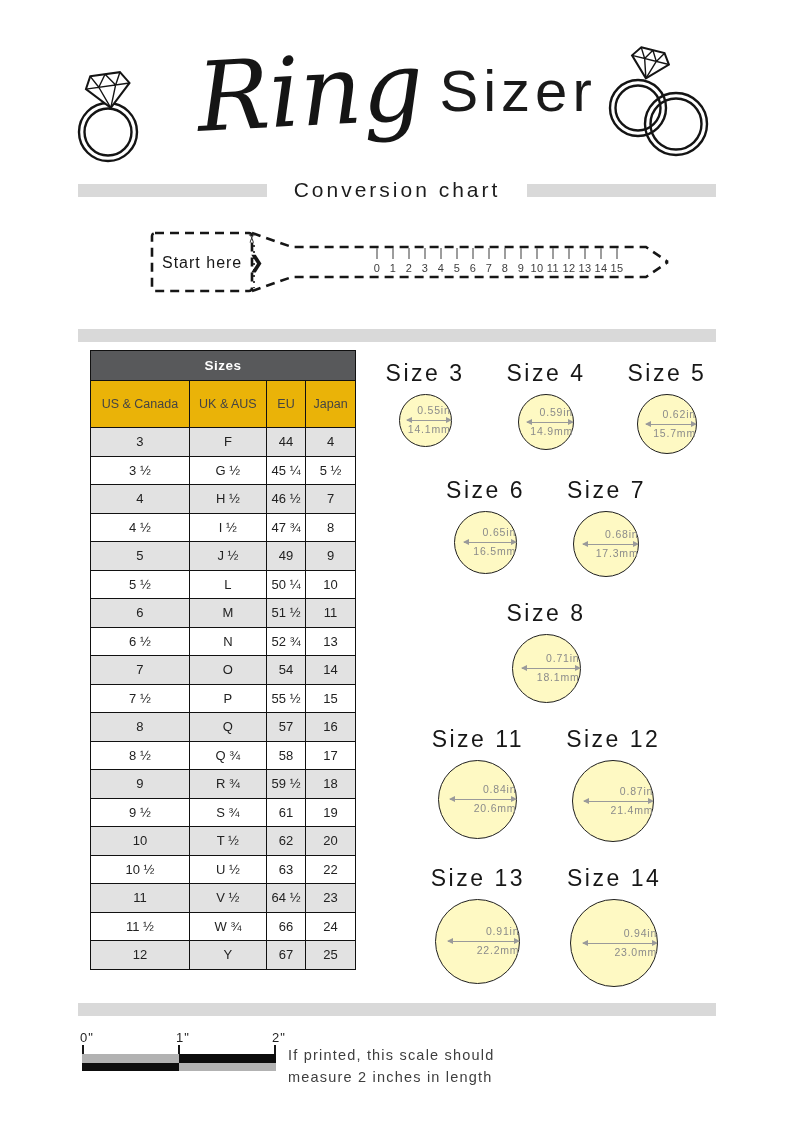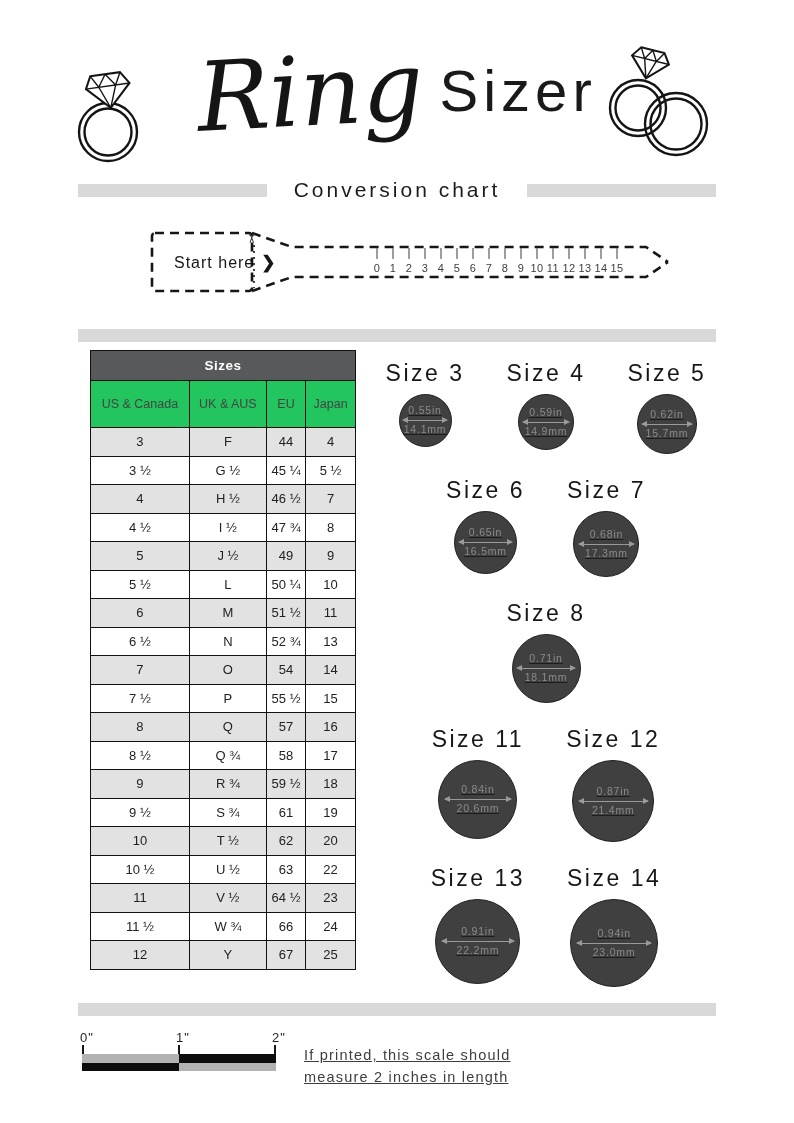--- a/index.html
+++ b/index.html
@@ -58,21 +58,21 @@
   .sizer-tool { position: absolute; left: 150px; top: 230px; width: 524px; height: 66px; }
   .sizer-tool svg { display: block; }
   .sizer-outline { fill: none; stroke: #161616; stroke-width: 2.6; stroke-dasharray: 9 6; }
   .cut-line { fill: none; stroke: #161616; stroke-width: 1.6; stroke-dasharray: 2 4; }
   #ruler-ticks line { stroke: #7c7c7c; stroke-width: 1.5; }
   #ruler-ticks text {
     font-family: "Liberation Sans", sans-serif;
     font-size: 11px; fill: #3d3d3d; text-anchor: middle; letter-spacing: 0.5px;
   }
   .start-here {
-    position: absolute; left: 24px; top: 22px;
+    position: absolute; left: 12px; top: 22px;
     font-size: 16px; letter-spacing: 1px; color: #161616; white-space: nowrap;
   }
   .start-chevron { font-weight: bold; font-size: 17px; margin-left: 7px; }
   .scissors {
     position: absolute; left: 96px; top: 1px;
     font-size: 13px; color: #2b2b2b;
     transform: rotate(90deg);
   }
 
   
@@ -90,43 +90,42 @@
     border: 1px solid #111111;
     text-align: center;
     vertical-align: middle;
   }
   .size-table .table-title {
     background: #58595b; color: #ffffff;
     font-size: 13.5px; font-weight: bold; letter-spacing: 0.5px;
     height: 30px;
   }
   .size-table .col-head {
-    background: #22c55e; color: #444444;
+    background: #eab308; color: #444444;
     font-size: 12.5px; font-weight: normal;
     height: 47px; padding: 2px 4px; line-height: 1.35;
   }
   .size-table td { font-size: 13px; color: #222222; height: 28.5px; padding: 0 2px; }
   .size-table tr.alt td { background: #e2e2e2; }
 
   
   .circles-panel {
     position: absolute; left: 368px; top: 360px; width: 356px;
     display: flex; flex-direction: column; align-items: center; gap: 23px;
   }
   .circle-row { display: flex; align-items: flex-start; justify-content: center; gap: 42px; }
   .circle-item { display: flex; flex-direction: column; align-items: center; }
   .circle-label {
     font-size: 23px; letter-spacing: 2.5px; color: #171717;
     margin-bottom: 7px; white-space: nowrap;
   }
   .ring-circle {
     border: 1.6px solid #1f1f1f; border-radius: 50%;
-    display: flex; flex-direction: column; align-items: center; justify-content: center;
-    background: #404040;
-    text-decoration: underline;
+    display: flex; flex-direction: column; align-items: flex-end; justify-content: center;
+    background: #fef9c3;
   }
   .dim-in, .dim-mm {
     font-size: 10.5px; letter-spacing: 0.8px; color: #8b8b8b; line-height: 1.5;
     white-space: nowrap;
   }
   .dim-line { position: relative; height: 1px; background: #9a9a9a; width: 86%; margin: 1px 0; }
   .dim-line::before, .dim-line::after {
     content: ""; position: absolute; top: -3px;
     border-top: 3.5px solid transparent; border-bottom: 3.5px solid transparent;
   }
@@ -140,24 +139,23 @@
     font-size: 13px; letter-spacing: 1px; color: #1f1f1f;
   }
   .scale-tick { position: absolute; top: 17px; width: 1.5px; height: 9px; background: #161616; }
   .scale-bar-row { position: absolute; left: 82px; width: 194px; height: 8.5px; display: flex; }
   .scale-bar-row.row1 { top: 26px; }
   .scale-bar-row.row2 { top: 34.5px; }
   .seg { width: 50%; height: 100%; }
   .seg.gray { background: #b2b2b2; }
   .seg.black { background: #0d0d0d; }
   .scale-note {
-    position: absolute; left: 304px; top: 16px;
+    position: absolute; left: 288px; top: 16px;
     font-size: 14.5px; letter-spacing: 1.2px; color: #3e3e3e; line-height: 1.55;
     white-space: nowrap;
-    text-decoration: underline;
   }
 
   .icon-stroke { fill: none; stroke: #141414; stroke-width: 2.4; }
   .icon-stroke-thin { fill: none; stroke: #141414; stroke-width: 1.4; }
   .diamond-fill { fill: #ffffff; stroke: #141414; stroke-width: 2; }
 </style>
 </head>
 <body>
 
 <div class="page">

